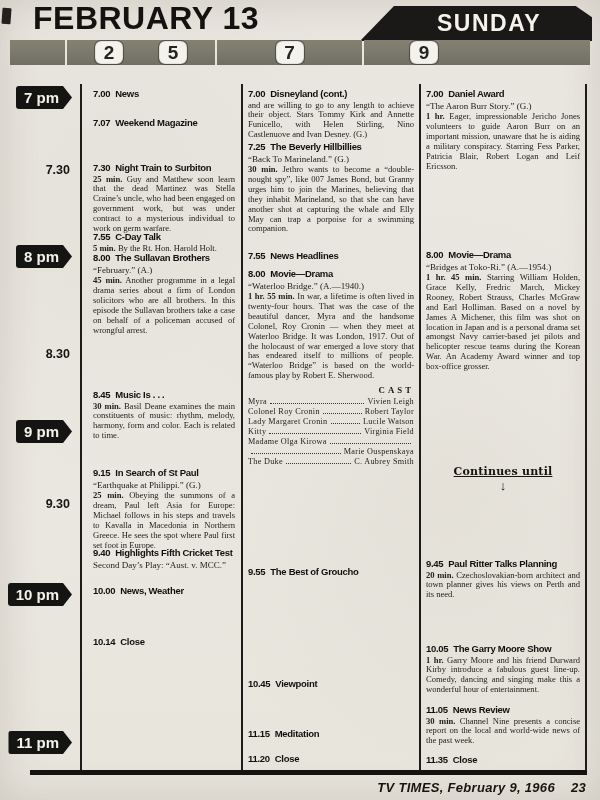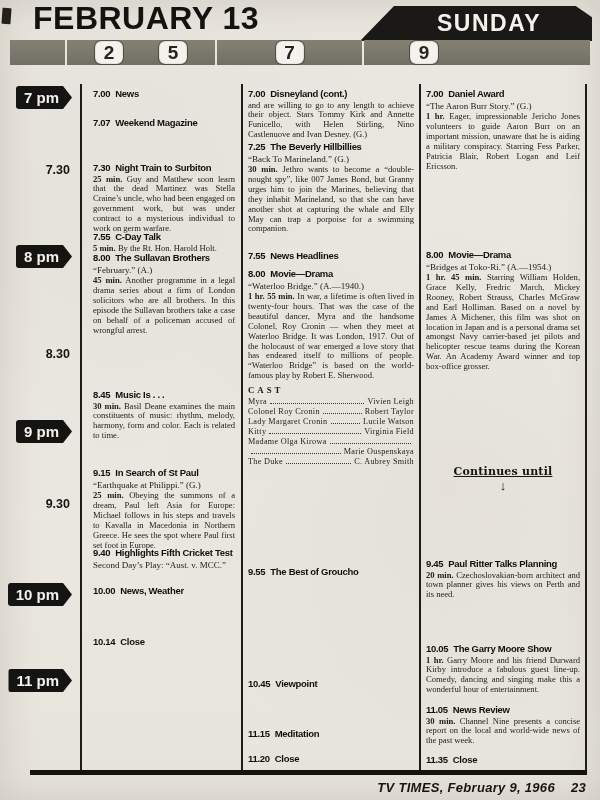--- a/index.html
+++ b/index.html
@@ -40,21 +40,21 @@
   .col.c2{left:248px;width:166px;}
   .col.c3{left:426px;width:154px;}
   .prog{position:absolute;left:0;right:0;}
   .ptitle{margin:0 0 1px;padding-left:24px;text-indent:-24px;font-size:9.5px;line-height:11.5px;
     font-weight:bold;letter-spacing:-0.3px;color:#12100e;font-family:"Liberation Sans",sans-serif;}
   .ptime{margin-right:5px;}
   .psub{margin:0 0 1px;font-family:"Liberation Serif",serif;font-size:9px;line-height:10.5px;color:#1d1b18;}
   .pbody{margin:0;font-family:"Liberation Serif",serif;font-size:8.6px;line-height:9.9px;
     text-align:justify;color:#24221e;letter-spacing:-0.03px;}
   .pbody b{white-space:nowrap;}
-  .cast-h{text-align:left;font-family:"Liberation Serif",serif;font-weight:bold;font-size:8.8px;
+  .cast-h{text-align:right;font-family:"Liberation Serif",serif;font-weight:bold;font-size:8.8px;
     letter-spacing:3px;margin:4px 0 2px;color:#1b1915;}
   .crow{display:flex;align-items:baseline;font-family:"Liberation Serif",serif;font-size:8.2px;
     line-height:10px;letter-spacing:0.3px;color:#24221e;}
   .cdots{flex:1;border-bottom:1.4px dotted #3a372f;margin:0 3px 2px;min-width:8px;}
   
   .continues{position:absolute;left:0;right:0;text-align:center;}
   .continues .lbl{font-family:"DejaVu Serif",serif;font-weight:bold;font-size:11px;color:#17150f;
     text-decoration:underline;letter-spacing:0.2px;}
   .continues .arr{display:block;font-size:13px;font-weight:bold;line-height:11px;color:#17150f;margin-top:1px;}
   
@@ -87,21 +87,21 @@
     </div>
   </div>
 
   <div class="tbadge" style="top:86px">7 pm</div>
   <div class="tplain" style="top:163px">7.30</div>
   <div class="tbadge" style="top:245px">8 pm</div>
   <div class="tplain" style="top:347px">8.30</div>
   <div class="tbadge" style="top:420px">9 pm</div>
   <div class="tplain" style="top:497px">9.30</div>
   <div class="tbadge" style="top:583px">10 pm</div>
-  <div class="tbadge" style="top:669px">11 pm</div>
+  <div class="tbadge" style="top:731px">11 pm</div>
 
   <div class="vrule" style="left:80px"></div>
   <div class="vrule" style="left:241px"></div>
   <div class="vrule" style="left:419px"></div>
   <div class="vrule" style="left:585px"></div>
   <div class="bottom-bar"></div>
 
   <div class="col c1">
     <div class="prog" style="top:3px">
       <h3 class="ptitle"><span class="ptime">7.00</span><span>News</span></h3>

